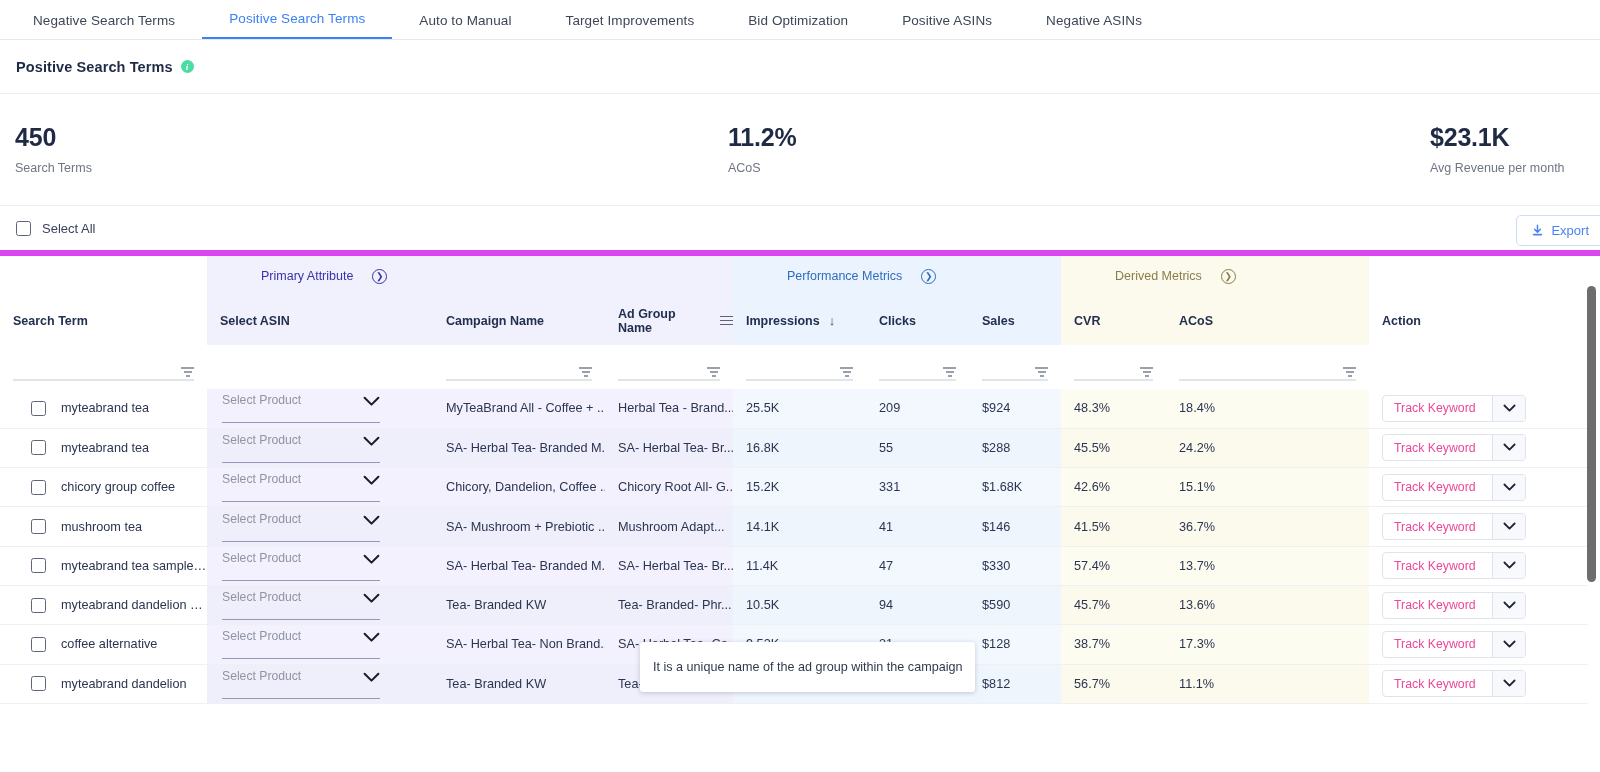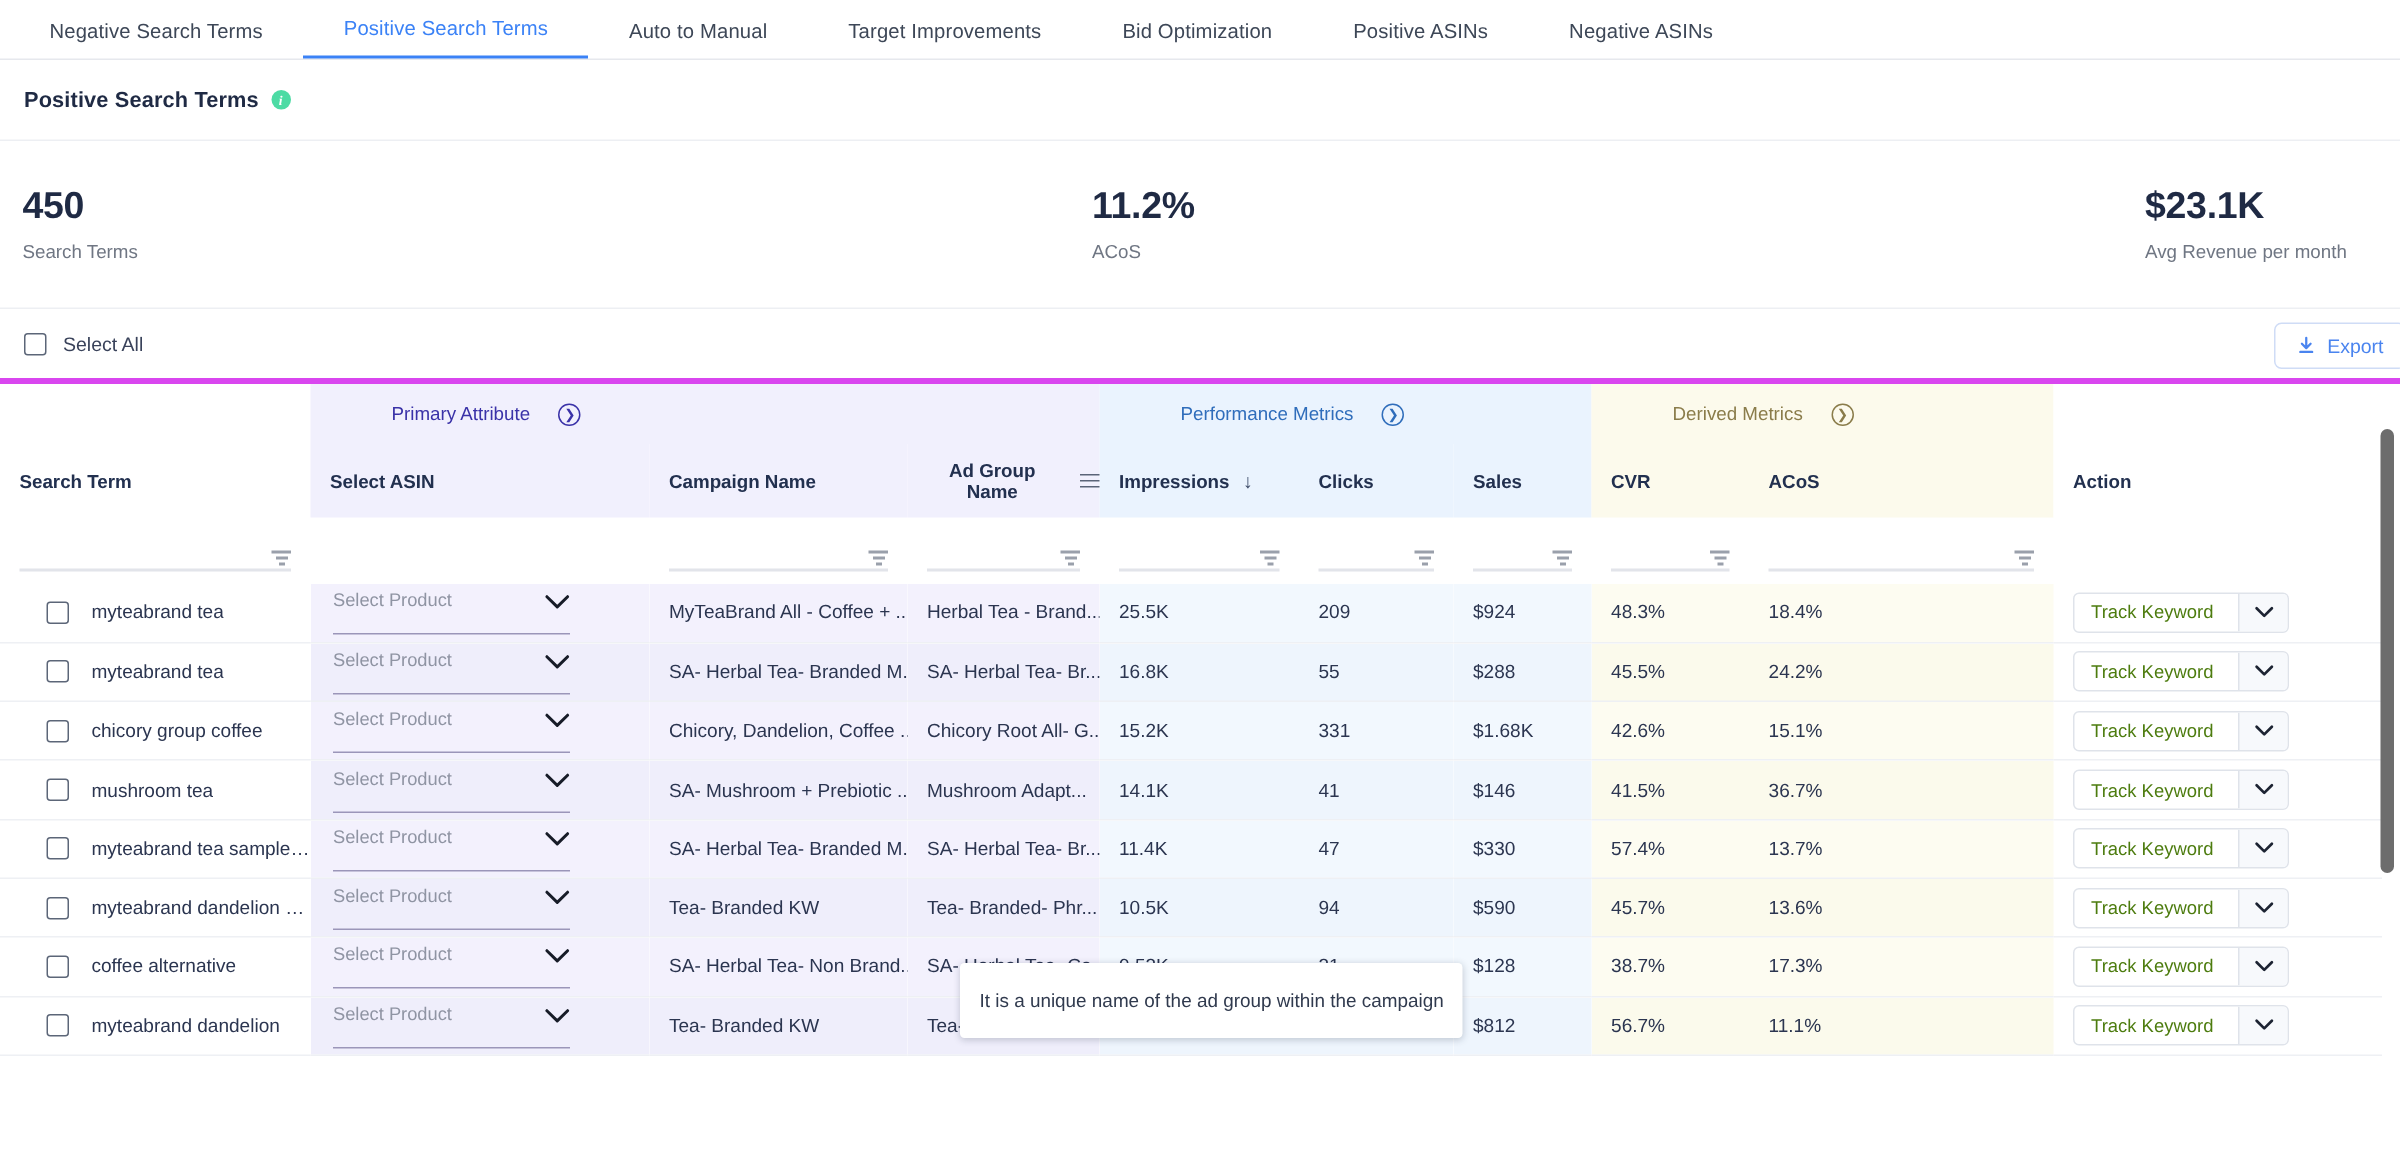--- a/index.html
+++ b/index.html
@@ -94,21 +94,21 @@
   .stat-2 { left: 1430px; }
 
   
   .selbar {
     height: 50px;
     display: flex;
     align-items: center;
     padding-left: 16px;
     background: #ffffff;
     position: relative;
-    border-bottom: 4px solid #d946ef;
+    border-bottom: 6px solid #d946ef;
   }
   .cbx {
     width: 15px; height: 15px;
     border: 1.4px solid #5c6678;
     border-radius: 2.5px;
     background: #fff;
     display: inline-block;
     cursor: pointer;
     flex: none;
   }
@@ -180,21 +180,21 @@
     vertical-align: middle;
     font-size: 12.5px;
     font-weight: bold;
     color: #22304f;
     padding-left: 13px;
   }
   tr.colrow td.hdr-primary { background: #f1f0fd; }
   tr.colrow td.hdr-perf    { background: #eaf3fe; }
   tr.colrow td.hdr-derived { background: #fcfaec; }
   tr.colrow td.hdr-plain   { background: #ffffff; }
-  .hdr-inner { display: flex; align-items: center; gap: 9px; text-align: center; }
+  .hdr-inner { display: flex; align-items: center; gap: 9px; }
   .sort-arrow { font-size: 13px; font-weight: normal; color: #3c4a67; }
   .hamburger {
     display: inline-flex; flex-direction: column; gap: 2.5px;
     cursor: pointer; margin-left: 6px;
   }
   .hamburger i { display:block; width: 13px; height: 1.4px; background: #5b6478; }
 
   
   tr.filterrow td {
     height: 44px;
@@ -267,21 +267,21 @@
     border-radius: 4px;
     overflow: hidden;
     background: #fff;
     cursor: pointer;
   }
   .track .tlabel {
     flex: 1;
     display: flex; align-items: center;
     padding-left: 11px;
     font-size: 12.3px;
-    color: #4d7c0f;
+    color: #ec4899;
   }
   .track .tbtn {
     width: 33px;
     border-left: 1px solid #dfe3ea;
     background: #f7f9fc;
     display: flex; align-items: center; justify-content: center;
   }
 
   
   .tooltip {

